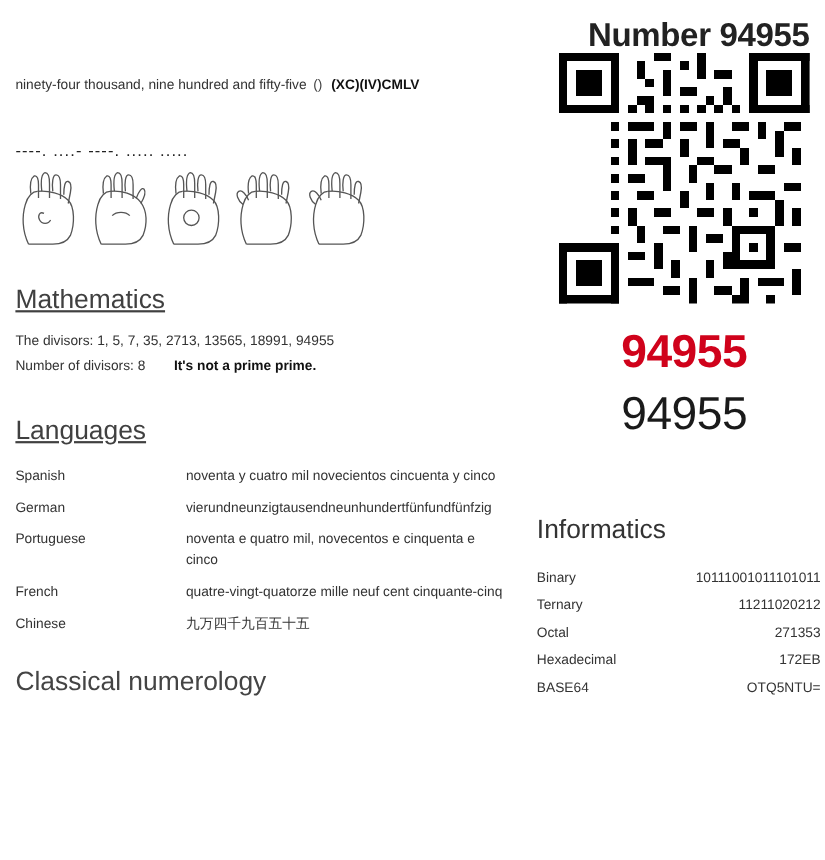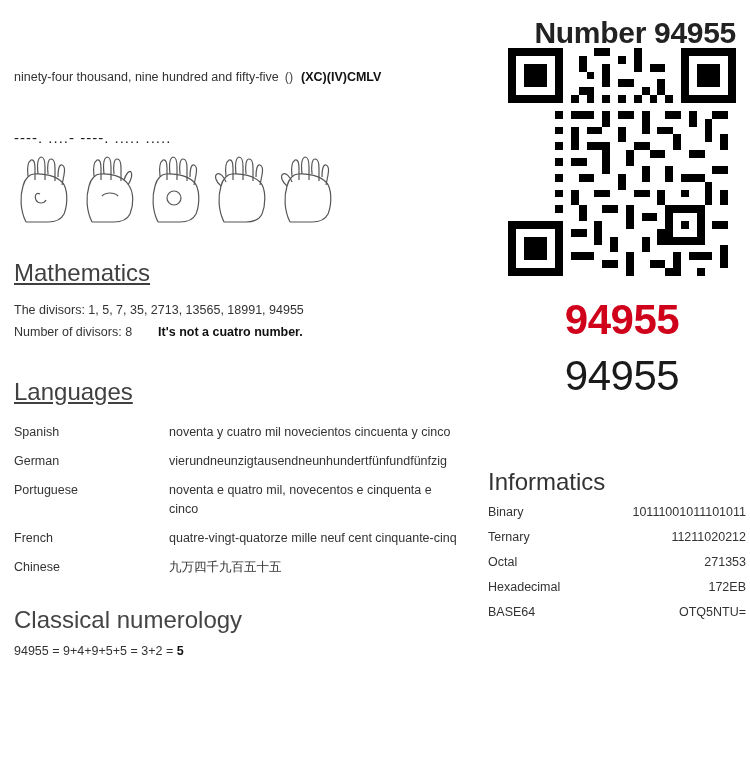--- a/index.html
+++ b/index.html
@@ -106,21 +106,21 @@
   .informatics {
     position: absolute;
     top: 468px;
     left: 488px;
     width: 258px;
   }
   .informatics h2 {
     font-size: 24px;
     font-weight: 400;
     color: #333;
-    margin: 0 0 4px 0;
+    margin: 0 0 17px 0;
   }
   .info-table { width: 100%; border-collapse: collapse; }
   .info-table td {
     font-size: 12.5px;
     color: #333;
     padding: 4px 0;
     line-height: 17px;
   }
   .info-table td.k { width: 110px; }
   .info-table td.v { text-align: right; }
@@ -218,21 +218,21 @@
           <path d="M20 20 C30 19 42 22 48 28 C54 34 54 50 50 60 C47 66 42 68 34 68 L12 68"></path>
         </g>
       </svg>
     </span>
   </div>
 
   <h2 class="section">Mathematics</h2>
   <div class="math-lines">
     <div>The divisors: 1, 5, 7, 35, 2713, 13565, 18991, 94955</div>
     <div>
-      <span>Number of divisors: 8</span><span class="bold">It's not a cuatro number.</span>
+      <span>Number of divisors: 8</span><span class="bold">It's not a prime prime.</span>
     </div>
   </div>
 
   <h2 class="section">Languages</h2>
   <table class="lang-table">
     <tbody>
       <tr>
         <td class="name">Spanish</td>
         <td class="val">noventa y cuatro mil novecientos cincuenta y cinco</td>
       </tr>
@@ -250,24 +250,20 @@
       </tr>
       <tr>
         <td class="name">Chinese</td>
         <td class="val">九万四千九百五十五</td>
       </tr>
     </tbody>
   </table>
 
   <div class="numerology">
     <h2>Classical numerology</h2>
-    <div class="line">
-      <span>94955 = 9+4+9+5+5 = 3+2 =</span>
-      <b>5</b>
-    </div>
   </div>
 
   <div class="qr">
     <svg width="228" height="228" viewBox="0 0 29 29" shape-rendering="crispEdges">
       <rect width="29" height="29" fill="#fff"></rect>
       <g fill="#000">
 
         <rect x="0" y="0" width="7" height="1"></rect>
           <rect x="0" y="6" width="7" height="1"></rect>
         <rect x="0" y="0" width="1" height="7"></rect>

